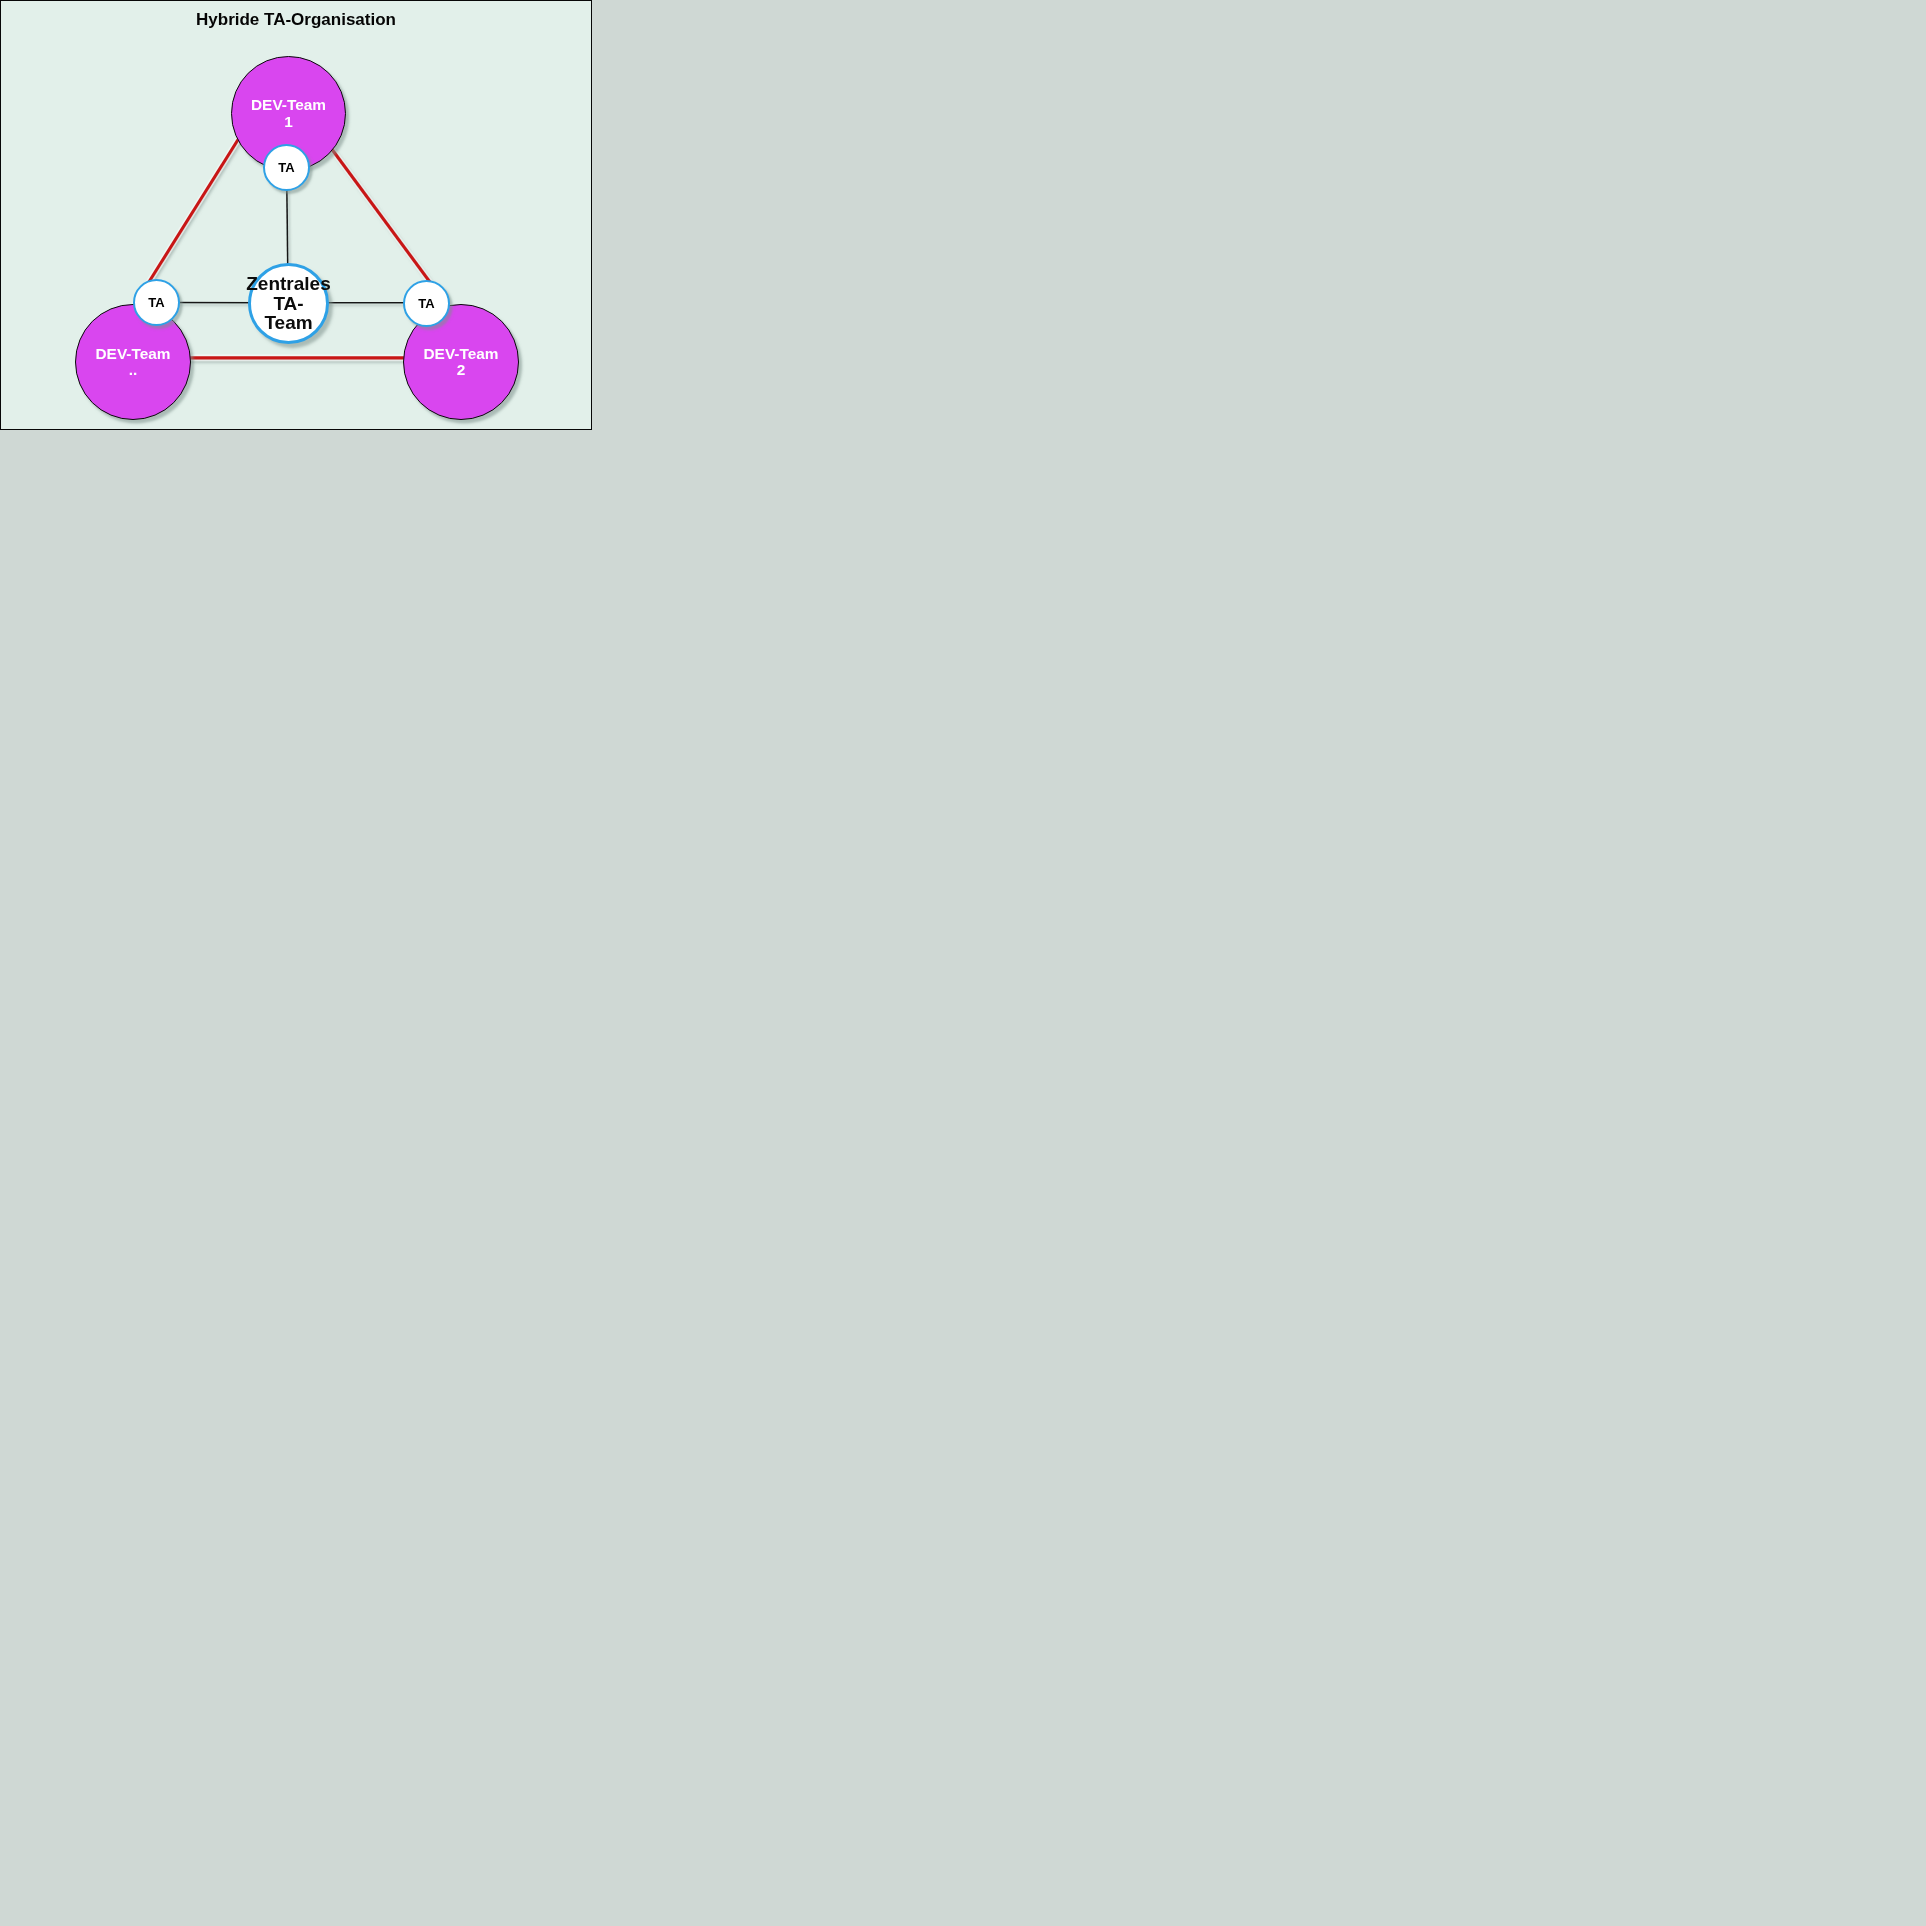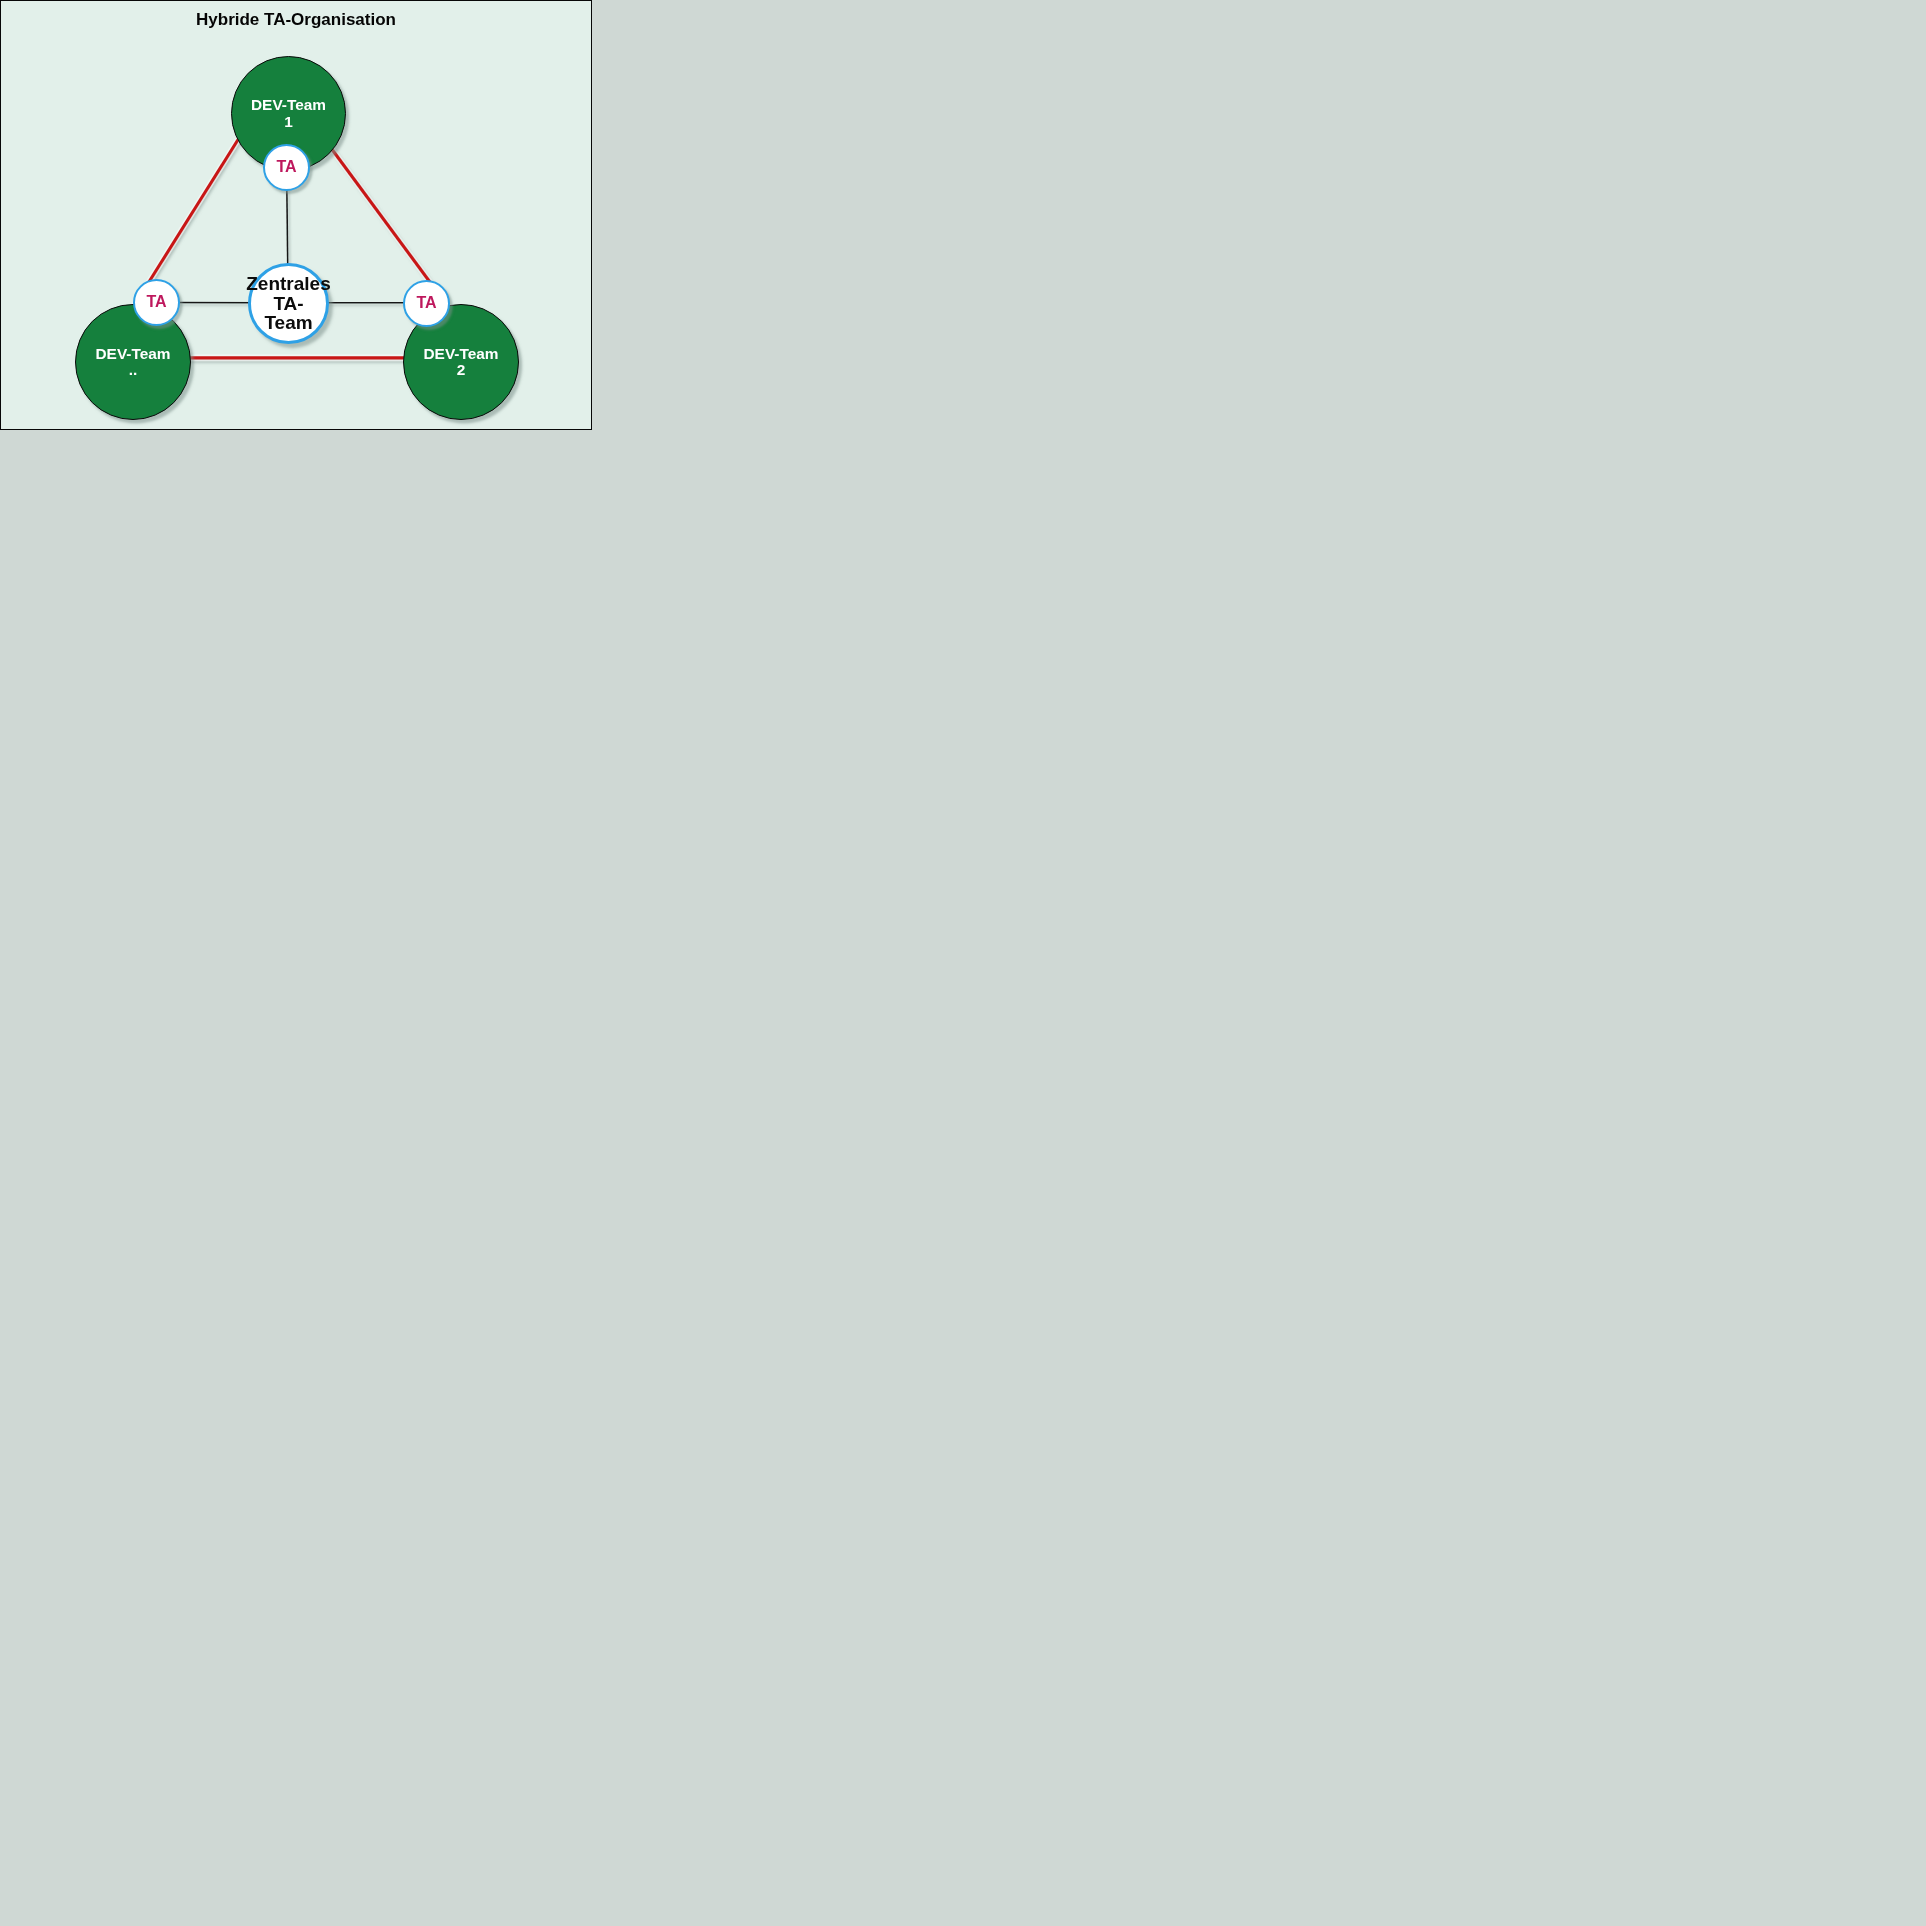--- a/index.html
+++ b/index.html
@@ -45,21 +45,21 @@
     flex-direction: column;
     align-items: center;
     justify-content: center;
     text-align: center;
     font-weight: bold;
     line-height: 1.04;
   }
   .dev {
     width: 115px;
     height: 115px;
-    background: #15803d;
+    background: #d946ef;
     border: 1.9px solid #0a0a0a;
     color: #ffffff;
     font-size: 15.4px;
     z-index: 1;
     box-shadow: 3.1px 3.5px 2.7px rgba(124, 143, 138, 0.55);
   }
   .dev.small { width: 116px; height: 116px; }
   .central {
     width: 81px;
     height: 81px;
@@ -68,22 +68,22 @@
     color: #0c0c0c;
     font-size: 15.4px;
     z-index: 2;
     box-shadow: 3.9px 4.2px 3.1px rgba(124, 143, 138, 0.55);
   }
   .ta {
     width: 47px;
     height: 47px;
     background: #ffffff;
     border: 2.7px solid #2ea1e6;
-    color: #be185d;
-    font-size: 16px;
+    color: #000000;
+    font-size: 13px;
     z-index: 3;
     box-shadow: 2.7px 3.1px 2.3px rgba(124, 143, 138, 0.55);
   }
   .node span { display: block; }
   #dev1   { left: 230px;  top: 55px; }
   #ta-top { left: 262px;  top: 143px; }
   #central{ left: 247px;  top: 262px; font-size: 19px; }
   #ta-left{ left: 132px;  top: 278px; }
   #ta-right{ left: 402px; top: 279px; }
   #dev-more{ left: 74px; top: 303px; }

